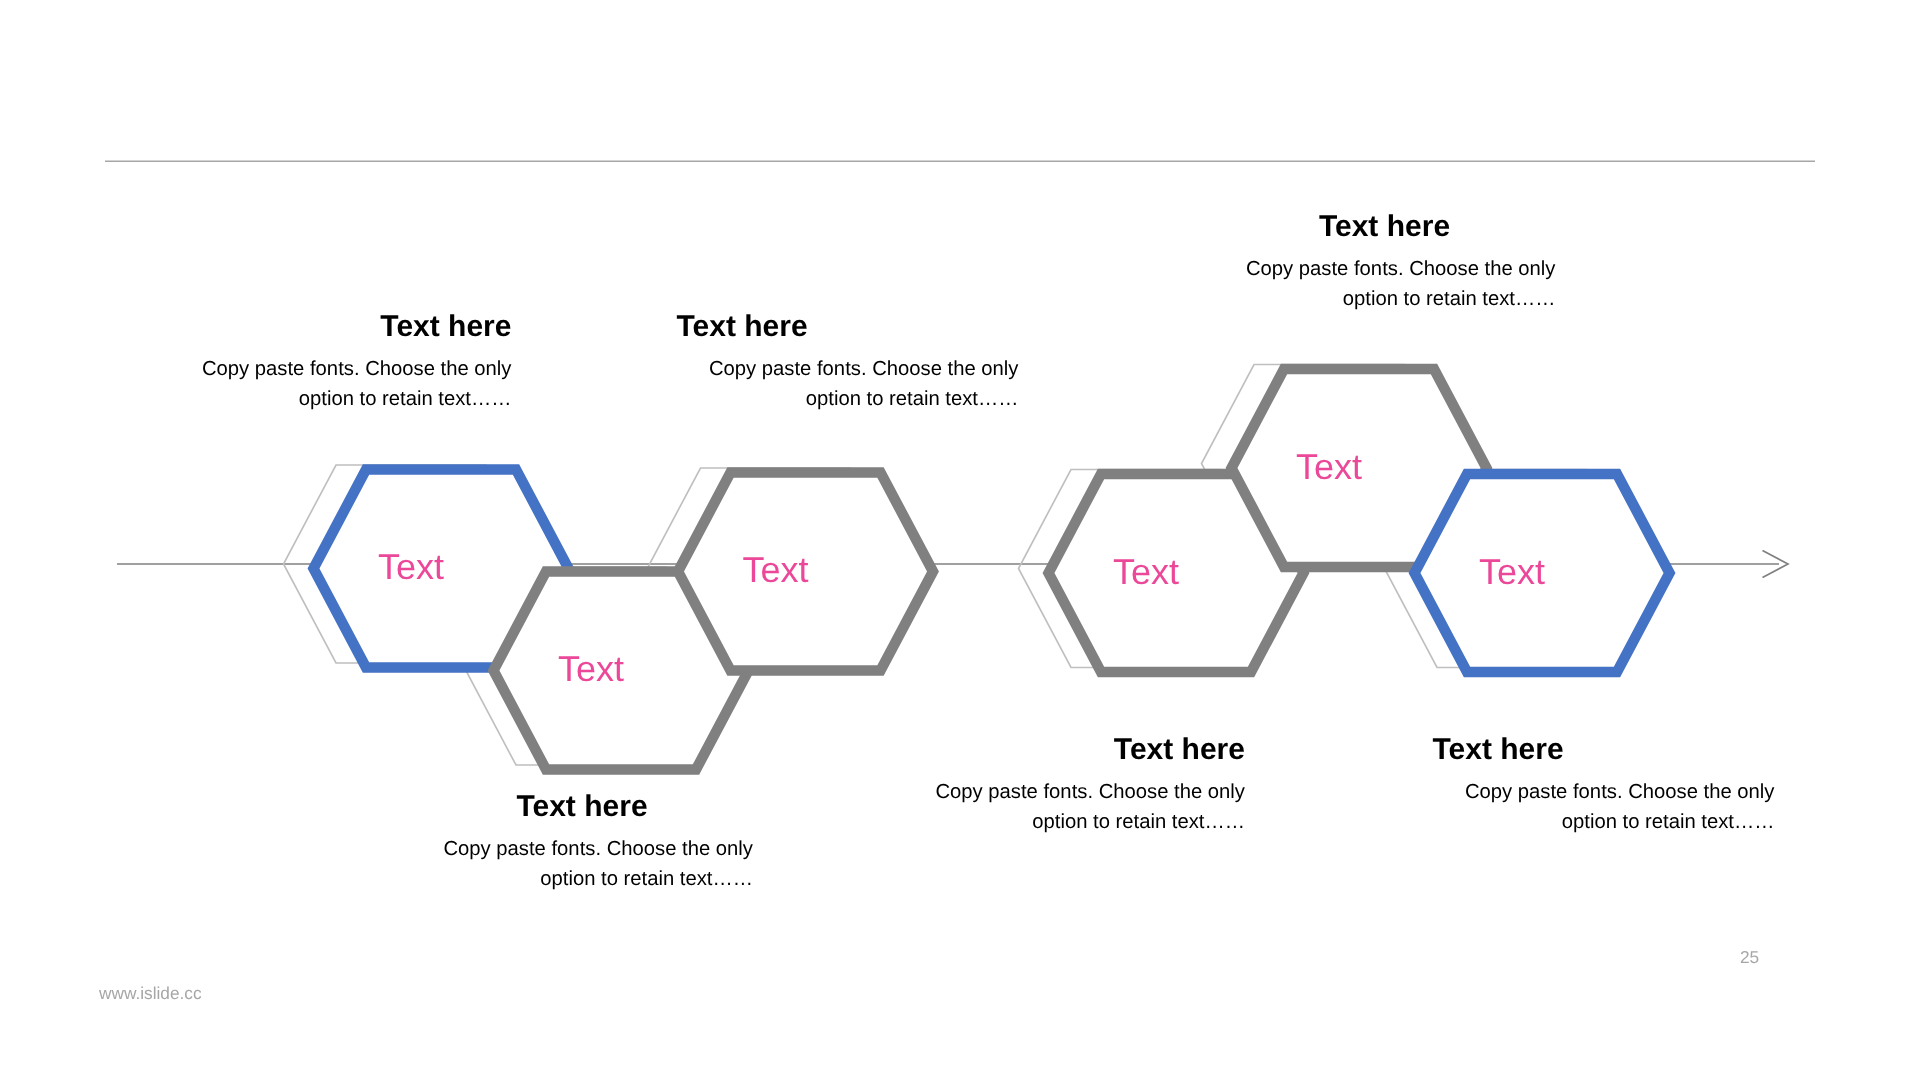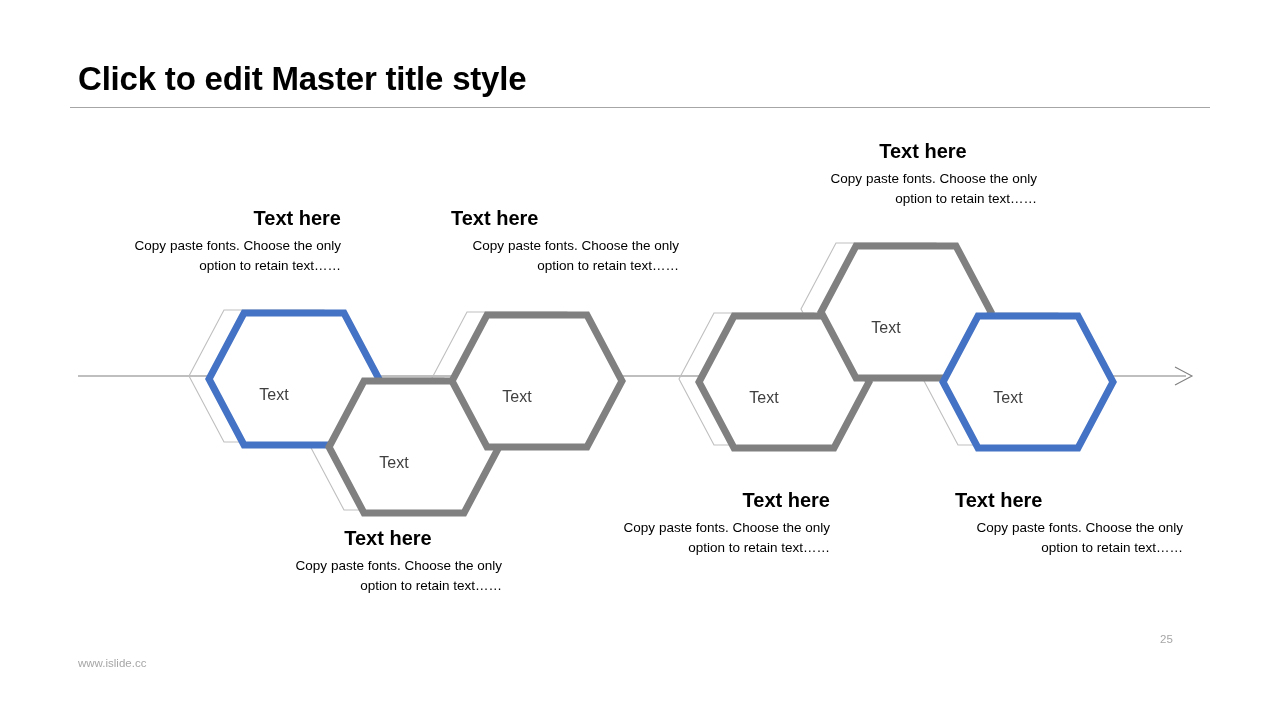--- a/index.html
+++ b/index.html
@@ -47,26 +47,25 @@
     height: 720px;
   }
   #diagram svg {
     display: block;
   }
 
   
   .hex-label {
     position: absolute;
     transform: translate(-50%, -50%);
-    font-size: 16px;
+    font-size: 24px;
     line-height: 28px;
-    color: #404040;
+    color: #ec4899;
     white-space: nowrap;
     pointer-events: none;
-    margin-top: 16px;
   }
 
   
   .caption {
     position: absolute;
     width: 228px;
   }
   .caption .cap-title {
     font-size: 20px;
     font-weight: bold;
@@ -80,40 +79,39 @@
     color: #000000;
     text-align: right;
   }
   .align-left   { text-align: left; }
   .align-right  { text-align: right; }
   .align-center { text-align: center; }
 
   
   #footer-site {
     position: absolute;
-    left: 78px;
+    left: 66px;
     top: 657px;
     font-size: 11.5px;
     color: #a6a6a6;
   }
   #footer-page {
     position: absolute;
     left: 1160px;
     top: 633px;
     width: 50px;
     font-size: 11.5px;
     color: #a6a6a6;
   }
 </style>
 </head>
 <body>
 
 <div id="slide">
 
-  <div id="title">Click to edit Master title style</div>
   <div id="title-rule"></div>
 
   <div id="diagram">
     <svg width="1280" height="720" viewBox="0 0 1280 720" xmlns="http://www.w3.org/2000/svg">
 
       <g>
         <line x1="78" y1="376" x2="1186" y2="376" stroke="#808080" stroke-width="1.1"></line>
         <polyline points="1175,367 1192,376 1175,385" fill="none" stroke="#808080" stroke-width="1.1"></polyline>
       </g>
 

